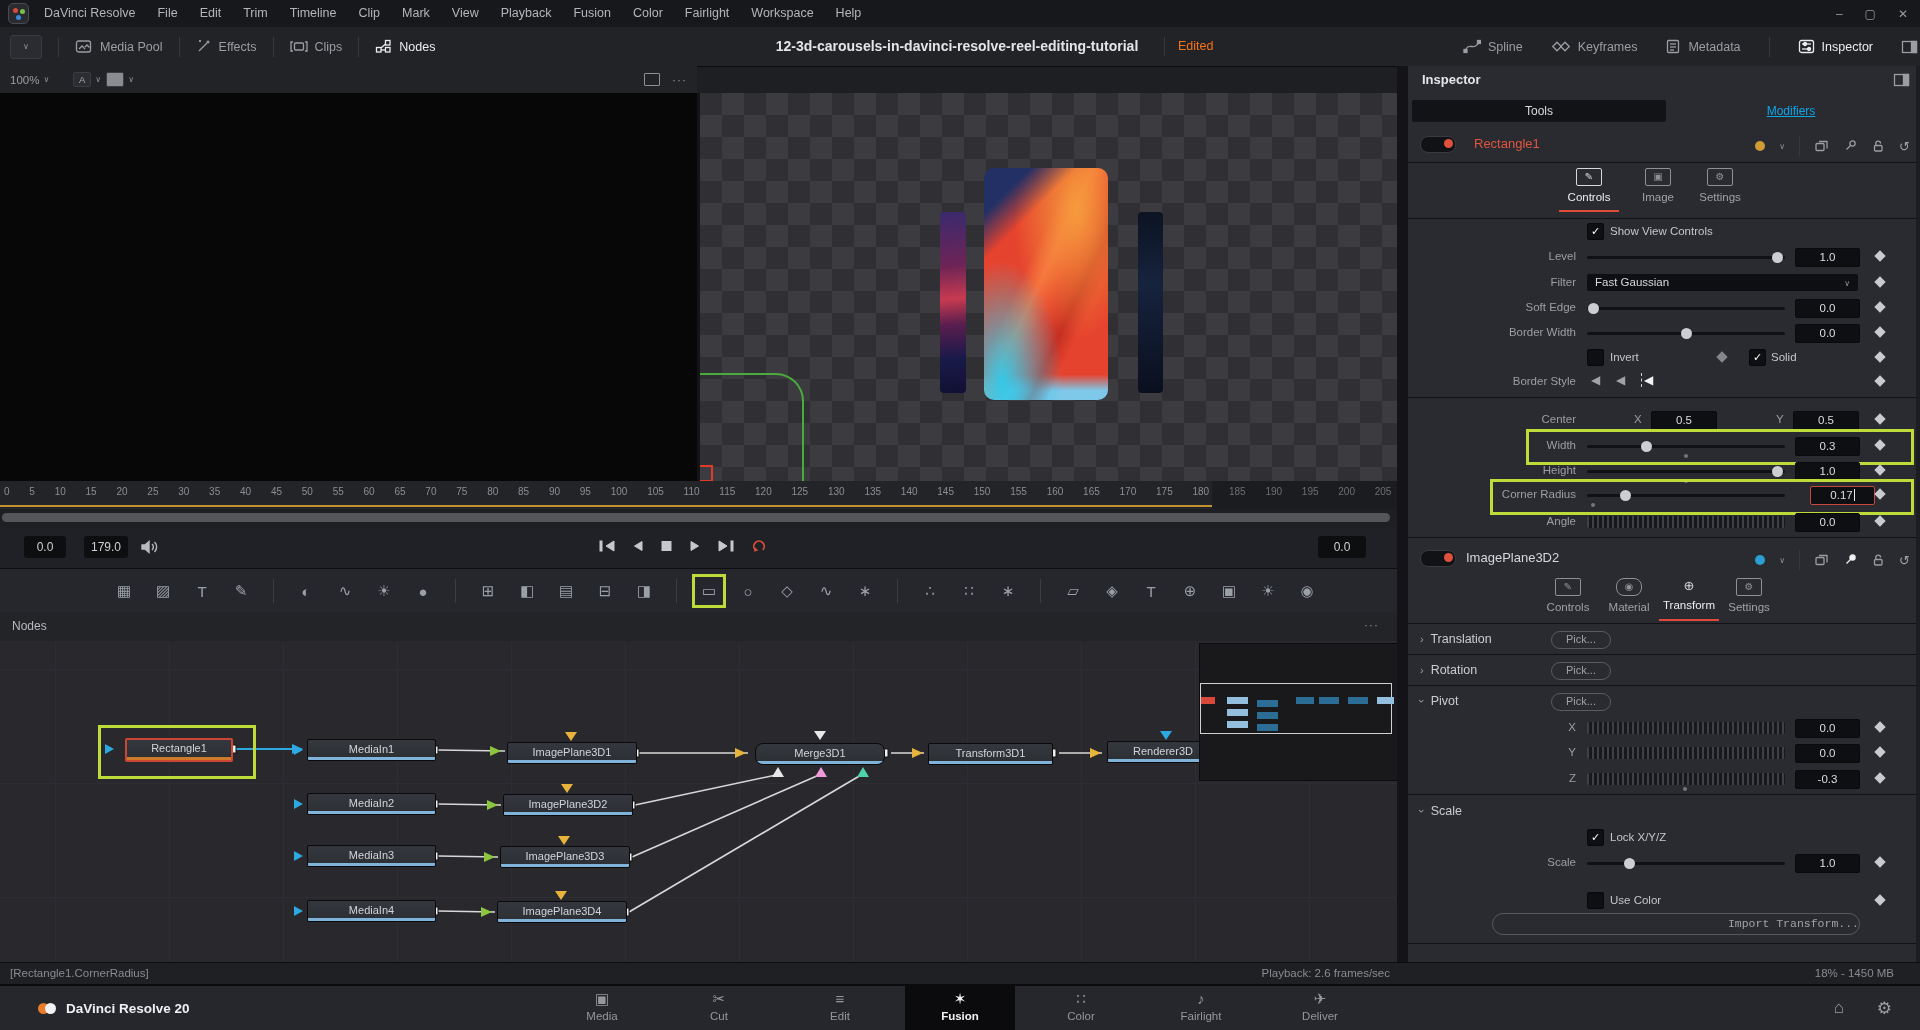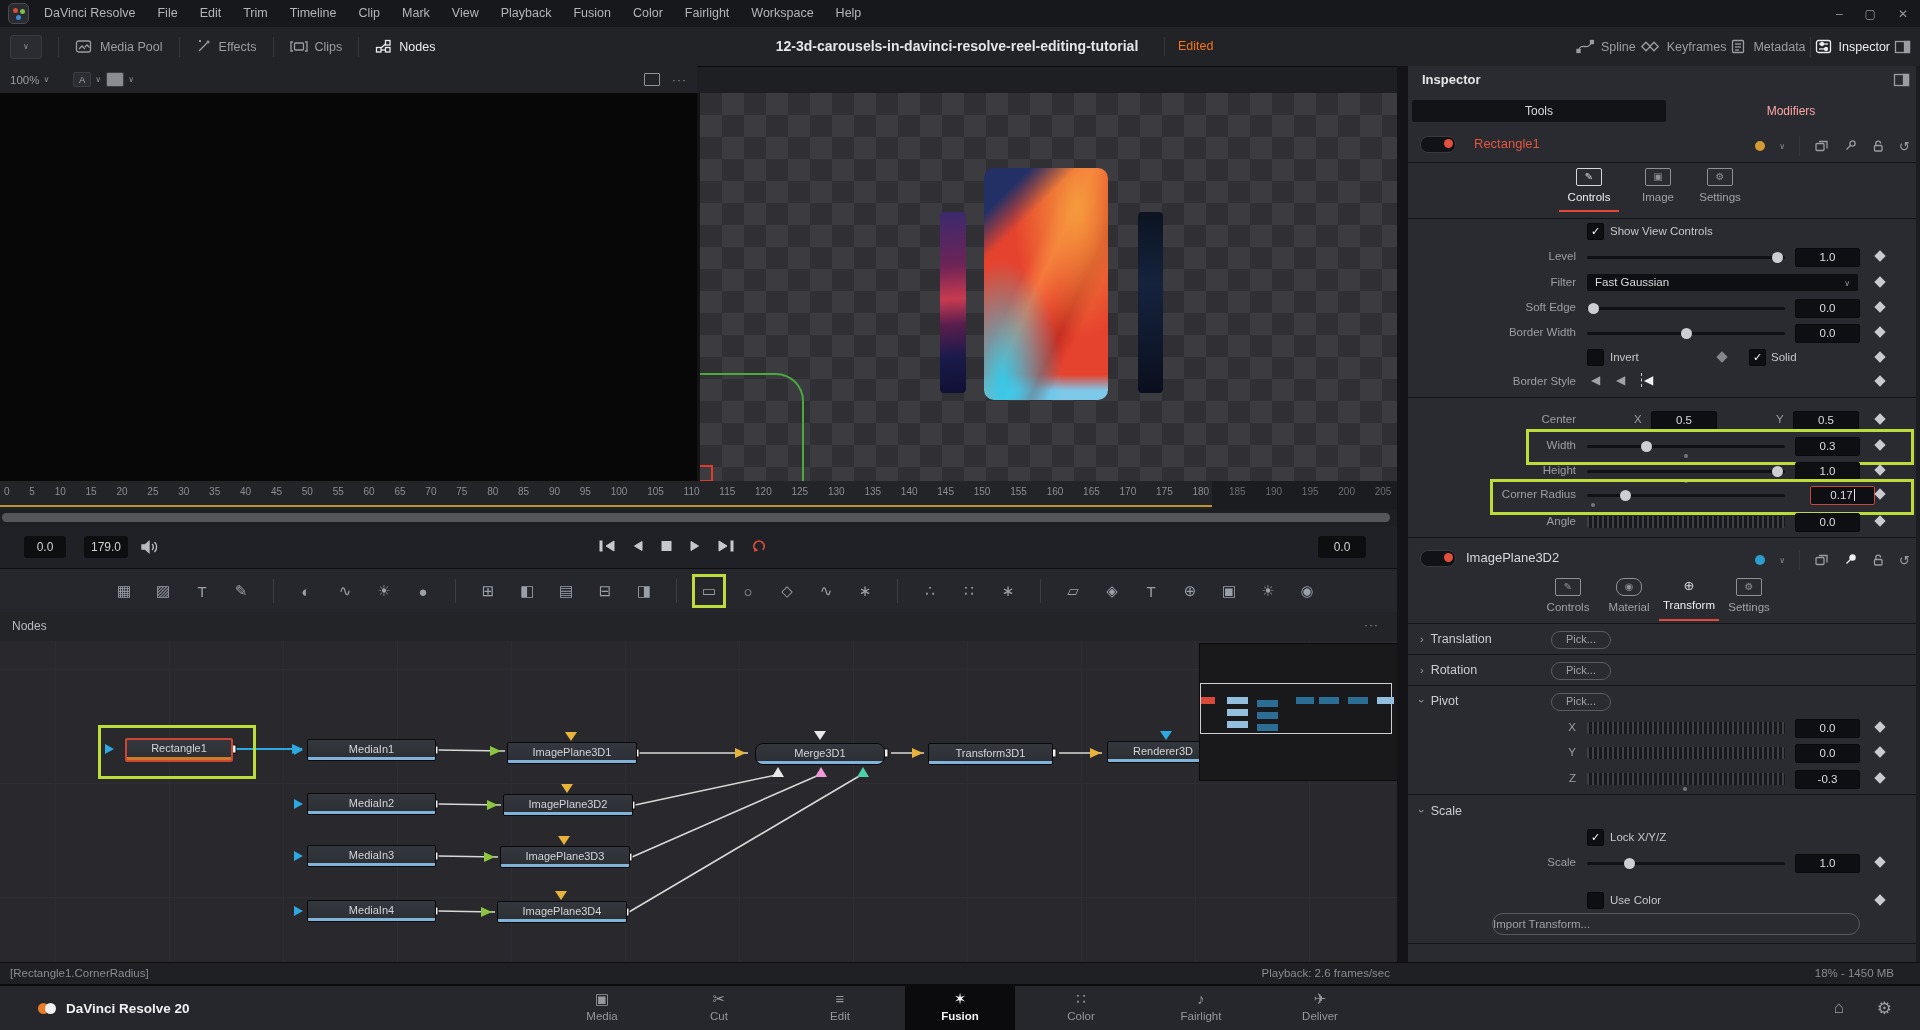--- a/index.html
+++ b/index.html
@@ -14,21 +14,21 @@
   .mi{padding:0 11px;font-size:12.5px;color:#b4b5ba;line-height:27px;}
   #winctl{position:absolute;right:12px;top:0;height:27px;display:flex;gap:22px;align-items:center;color:#97989d;font-size:12px;}
   
   #topbar{position:absolute;left:0;top:27px;width:1920px;height:39px;background:#222327;border-bottom:1px solid #0c0c0e;}
   .tbtn{display:flex;align-items:center;gap:7px;font-size:12.5px;color:#9b9da2;}
   .tbtn svg{stroke:#9b9da2;fill:none;stroke-width:1.3;}
   .tbtn.active{color:#ececee;}
   .tbtn.active svg{stroke:#ececee;}
   .vsep{width:1px;height:20px;background:#36373c;}
   #tb-left{position:absolute;left:10px;top:0;height:39px;display:flex;align-items:center;gap:16px;}
-  #tb-right{position:absolute;right:9px;top:0;height:39px;display:flex;align-items:center;gap:4px;}
+  #tb-right{position:absolute;right:2px;top:0;height:39px;display:flex;align-items:center;gap:28px;}
   #chevbtn{width:30px;height:22px;background:#2b2c31;border:1px solid #3a3b40;border-radius:3px;color:#9b9da2;font-size:9px;display:flex;align-items:center;justify-content:center;}
   #comptitle{position:absolute;left:957px;top:0;transform:translateX(-50%);line-height:39px;font-size:14px;font-weight:bold;color:#e4e5e8;white-space:nowrap;}
   #edited{position:absolute;left:1178px;top:0;line-height:39px;font-size:12.5px;color:#f97316;}
   #editedsep{position:absolute;left:1164px;top:10px;width:1px;height:19px;background:#36373c;}
   
   .vbar{position:absolute;top:66px;height:27px;background:#222327;border-bottom:1px solid #0c0c0e;font-size:11.5px;color:#9b9da2;}
   .vbar .grp{display:flex;align-items:center;gap:5px;}
   .chip{display:flex;align-items:center;gap:4px;}
   .chip .bx{width:16px;height:13px;background:#2c2d32;border:1px solid #3c3d42;border-radius:2px;font-size:9.5px;color:#a6a8ad;display:flex;align-items:center;justify-content:center;}
   .chip .bx.fill{background:#8a8c91;color:#222;}
@@ -600,21 +600,21 @@
   <div id="gapcol"></div>
   <div id="inspector">
     <div class="ihdr" style="top:0;height:27px;">
       <span style="position:absolute;left:14px;top:6px;font-size:13px;font-weight:bold;color:#e4e5e8;">Inspector</span>
       <svg width="17" height="14" viewBox="0 0 17 14" style="position:absolute;right:10px;top:7px;stroke:#9b9da2;fill:none;stroke-width:1.3">
           <rect x="1.5" y="1.5" width="14" height="11"></rect>
           <rect x="10.5" y="1.5" width="5" height="11" fill="#9b9da2"></rect>
         </svg>
     </div>
     <div style="position:absolute;left:4px;top:34px;width:254px;height:22px;background:#121316;border-radius:2px;text-align:center;line-height:22px;color:#d8d9db;font-size:12px;">Tools</div>
-    <div style="position:absolute;left:258px;top:34px;width:250px;height:22px;text-align:center;line-height:22px;color:#fca5a5;font-size:12px;">Modifiers</div>
+    <div style="position:absolute;left:258px;top:34px;width:250px;height:22px;text-align:center;line-height:22px;color:#0ea5e9;font-size:12px;text-decoration:underline;">Modifiers</div>
 
     <div class="ihdr" style="top:62px;height:32px;">
       <span class="toggle" style="top:8px;">
           <i></i>
         </span>
       <span style="position:absolute;left:66px;top:8px;font-size:13px;color:#e05540;">Rectangle1</span>
       <div class="hico" style="top:8px;">
         <span style="width:10px;height:10px;border-radius:50%;background:#d29a35;display:inline-block;"></span>
         <span class="chev">∨</span>
         <span class="vsep"></span>
@@ -814,21 +814,21 @@
           <i class="knob" style="left:21%"></i>
         </span>
       <span class="vbox">1.0</span>
       <span class="kf"></span>
     </div>
     <div class="irow" style="top:826px;">
       <span class="cb" style="left:179px;"></span>
       <span class="cblbl" style="left:202px;">Use Color</span>
       <span class="kf"></span>
     </div>
-    <div style="position:absolute;left:84px;top:847px;width:366px;height:20px;border:1px solid #57585d;border-radius:11px;text-align:left;line-height:20px;color:#9fa1a6;">Import Transform...</div>
+    <div style="position:absolute;left:84px;top:847px;width:366px;height:20px;border:1px solid #57585d;border-radius:11px;text-align:right;line-height:20px;color:#9fa1a6;font-family:Liberation Mono, monospace;">Import Transform...</div>
     <div class="div" style="top:877px;"></div>
     <div id="iscroll"></div>
   </div>
 
   <div id="statusbar">
     <span style="position:absolute;left:10px;top:4px;">[Rectangle1.CornerRadius]</span>
     <span style="position:absolute;right:530px;top:4px;padding-left:26px;">Playback: 2.6 frames/sec</span>
     <span style="position:absolute;right:26px;top:4px;">18% - 1450 MB</span>
   </div>
 

